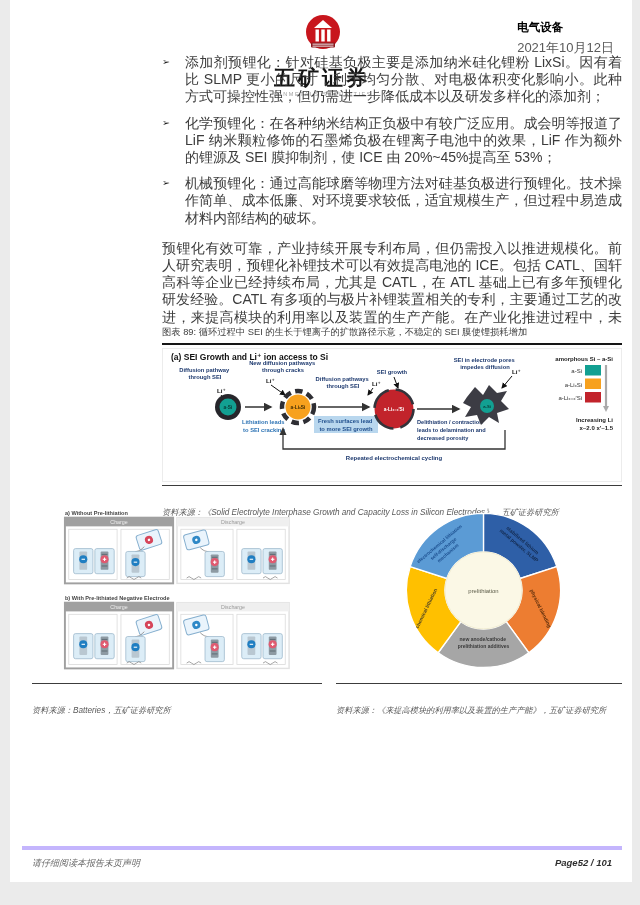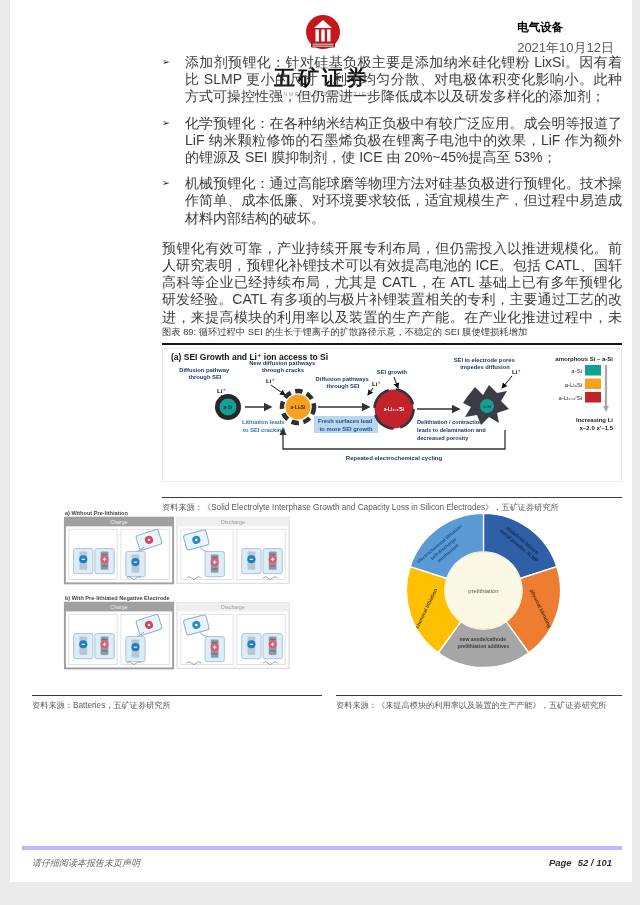--- a/index.html
+++ b/index.html
@@ -19,33 +19,33 @@
   
   .content{position:absolute;left:152px;top:54px;width:460px;height:270px;overflow:hidden;}
   .bullet{display:flex;margin-bottom:9px;}
   .bullet .mk{width:23px;flex:none;font-size:9.5px;color:#1a1a1a;padding-top:2px;}
   .bullet p{margin:0;flex:1;}
   .btxt,.para{font-size:14px;line-height:17.2px;color:#3c3c3c;text-align:justify;}
   .para{margin:13px 0 0 0;}
 
   
   .fig-cap{font-size:9.3px;color:#3d3d3d;padding-bottom:4px;border-bottom:2px solid #161616;}
-  .fig-src{border-top:1.5px solid #3c3c3c;margin-top:15px;padding-top:4px;font-size:8.2px;color:#595959;}
+  .fig-src{border-top:1.5px solid #3c3c3c;margin-top:3px;padding-top:21px;font-size:8.2px;color:#595959;font-style:italic;}
   .fig89{position:absolute;left:152px;top:326px;width:460px;}
   .fig89-body{margin-top:3px;border:1px solid #ececec;padding:1px 2px;}
   .fig90{position:absolute;left:22px;top:505px;width:290px;}
   .fig91{position:absolute;left:326px;top:505px;width:286px;}
   .fig-body-sm{height:172px;margin-top:3px;display:flex;align-items:center;justify-content:center;overflow:hidden;}
 
   
   .footer{position:absolute;left:12px;right:10px;bottom:12px;border-top:4px solid #c4b5fd;
           padding:7px 10px 0 10px;display:flex;justify-content:space-between;align-items:baseline;}
   .disc{font-style:italic;font-size:9px;color:#6a6a6a;}
   .pg{font-style:italic;font-size:9.5px;font-weight:bold;color:#2e2e2e;}
-  .pg .pl{margin-right:6px;}
+  .pg .pl{margin-right:0;}
 
   svg text{font-family:"Liberation Sans","DejaVu Sans",sans-serif;}
 </style>
 </head>
 <body>
 
 <div class="page">
 
   <div class="hdr">
     <div class="logo-wrap">

